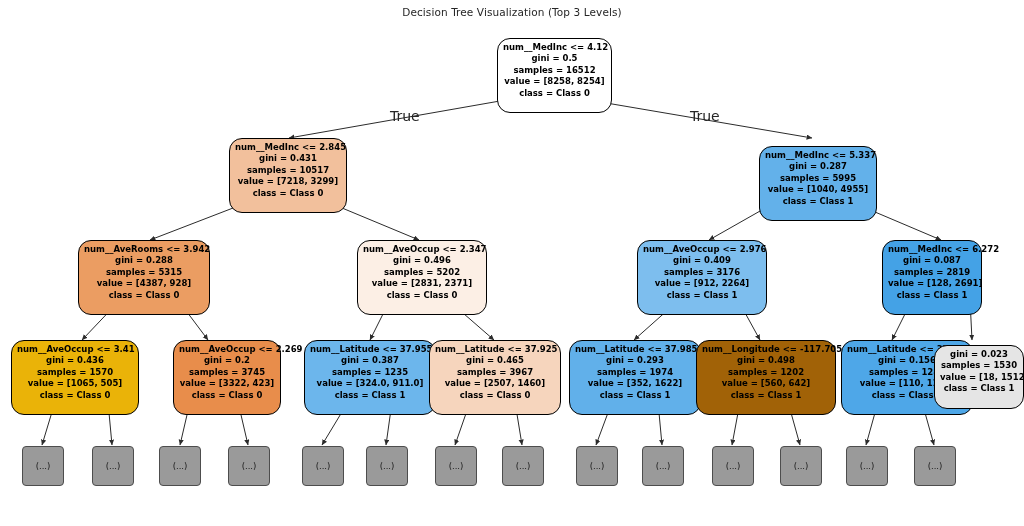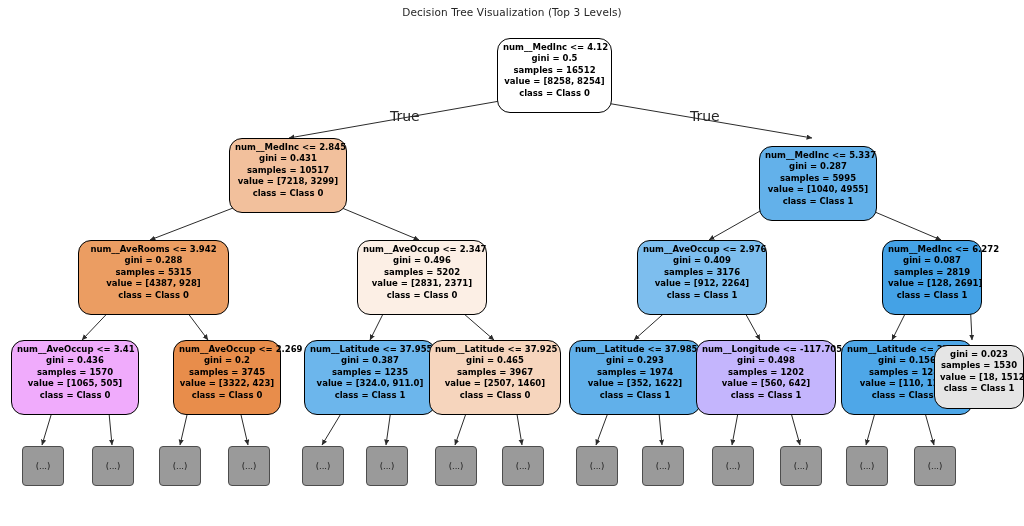--- a/index.html
+++ b/index.html
@@ -107,21 +107,21 @@
   </div>
 
   <div class="node" style="left:759px;top:146px;width:118px;background:#63b1ea;">
     <span class="ln">num__MedInc &lt;= 5.337</span>
     <span class="ln">gini = 0.287</span>
     <span class="ln">samples = 5995</span>
     <span class="ln">value = [1040, 4955]</span>
     <span class="ln">class = Class 1</span>
   </div>
 
-  <div class="node" style="left:78px;top:240px;width:151px;background:#eb9d62;">
+  <div class="node" style="left:78px;top:240px;width:132px;background:#eb9d62;">
     <span class="ln">num__AveRooms &lt;= 3.942</span>
     <span class="ln">gini = 0.288</span>
     <span class="ln">samples = 5315</span>
     <span class="ln">value = [4387, 928]</span>
     <span class="ln">class = Class 0</span>
   </div>
 
   <div class="node" style="left:357px;top:240px;width:130px;background:#fcefe5;">
     <span class="ln">num__AveOccup &lt;= 2.347</span>
     <span class="ln">gini = 0.496</span>
@@ -139,21 +139,21 @@
   </div>
 
   <div class="node" style="left:882px;top:240px;width:100px;background:#44a2e6;">
     <span class="ln">num__MedInc &lt;= 6.272</span>
     <span class="ln">gini = 0.087</span>
     <span class="ln">samples = 2819</span>
     <span class="ln">value = [128, 2691]</span>
     <span class="ln">class = Class 1</span>
   </div>
 
-  <div class="node" style="left:11px;top:340px;width:128px;background:#f0abfc;">
+  <div class="node" style="left:11px;top:340px;width:128px;background:#eab308;">
     <span class="ln">num__AveOccup &lt;= 3.41</span>
     <span class="ln">gini = 0.436</span>
     <span class="ln">samples = 1570</span>
     <span class="ln">value = [1065, 505]</span>
     <span class="ln">class = Class 0</span>
   </div>
 
   <div class="node" style="left:146px;top:340px;width:108px;background:#e88d4b;margin-left:27px;">
     <span class="ln">num__AveOccup &lt;= 2.269</span>
     <span class="ln">gini = 0.2</span>
@@ -179,21 +179,21 @@
   </div>
 
   <div class="node" style="left:569px;top:340px;width:132px;background:#61b0ea;">
     <span class="ln">num__Latitude &lt;= 37.985</span>
     <span class="ln">gini = 0.293</span>
     <span class="ln">samples = 1974</span>
     <span class="ln">value = [352, 1622]</span>
     <span class="ln">class = Class 1</span>
   </div>
 
-  <div class="node" style="left:696px;top:340px;width:140px;background:#c4b5fd;">
+  <div class="node" style="left:696px;top:340px;width:140px;background:#a16207;">
     <span class="ln">num__Longitude &lt;= -117.705</span>
     <span class="ln">gini = 0.498</span>
     <span class="ln">samples = 1202</span>
     <span class="ln">value = [560, 642]</span>
     <span class="ln">class = Class 1</span>
   </div>
 
   <div class="node" style="left:841px;top:340px;width:132px;background:#4ea7e8;z-index:1;">
     <span class="ln">num__Latitude &lt;= 37.885</span>
     <span class="ln">gini = 0.156</span>

